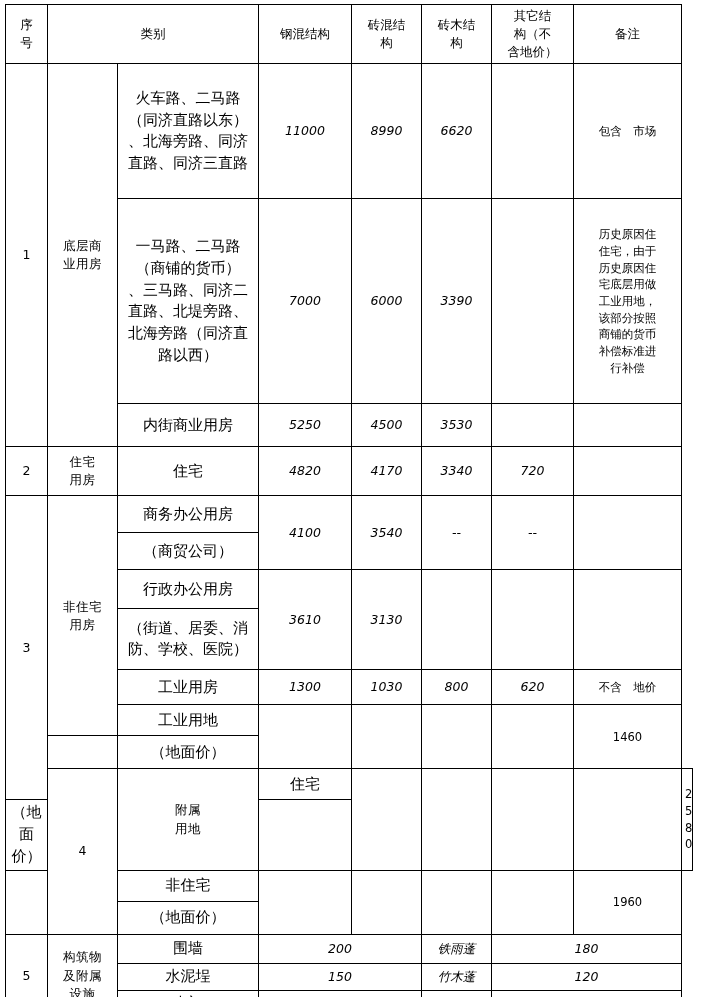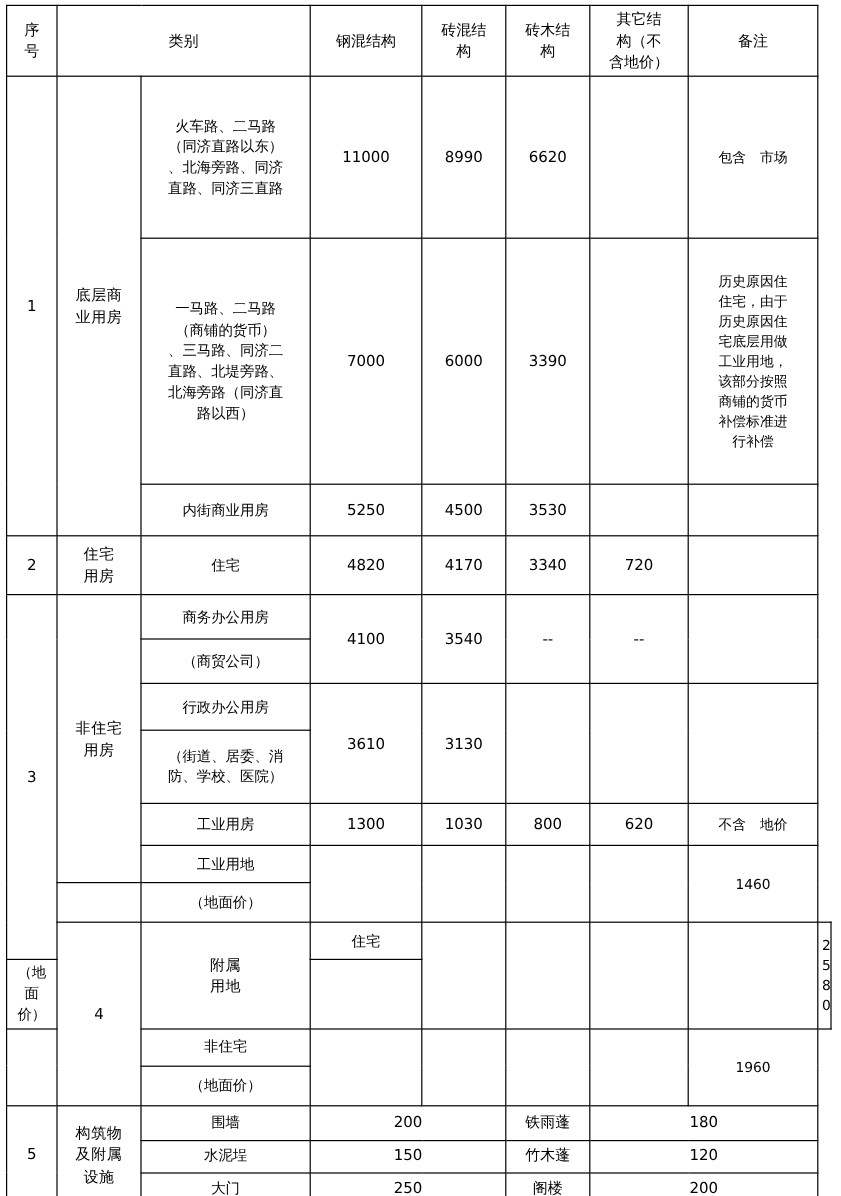--- a/index.html
+++ b/index.html
@@ -42,26 +42,27 @@
   }
   .seq {
     font-weight: bold;
     font-size: 12.5px;
   }
   .cat1 {
     font-size: 12.5px;
     letter-spacing: 0.5px;
   }
   .cat2 {
-    font-size: 12px;
+    font-size: 15px;
     line-height: 1.55;
     padding: 5px 6px;
   }
   .num {
     font-size: 12.5px;
+    font-style: italic;
   }
   .note {
     font-size: 11.5px;
     line-height: 1.5;
     padding: 4px 5px;
   }
   .spacer-cell { }
 </style>
 </head>
 <body>

